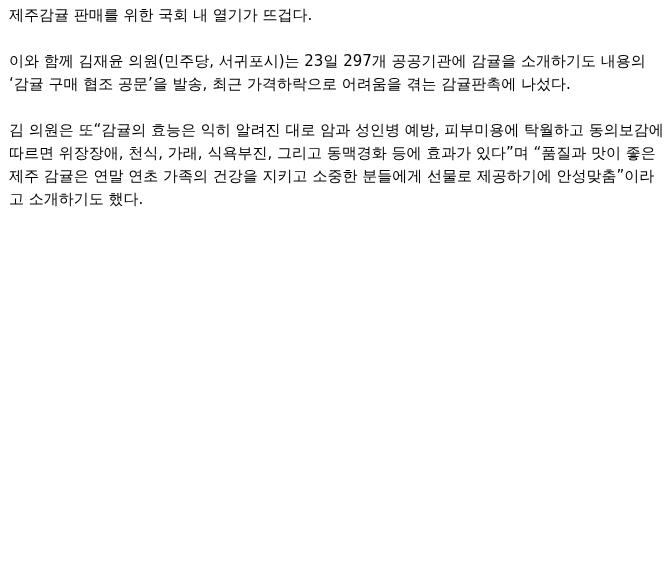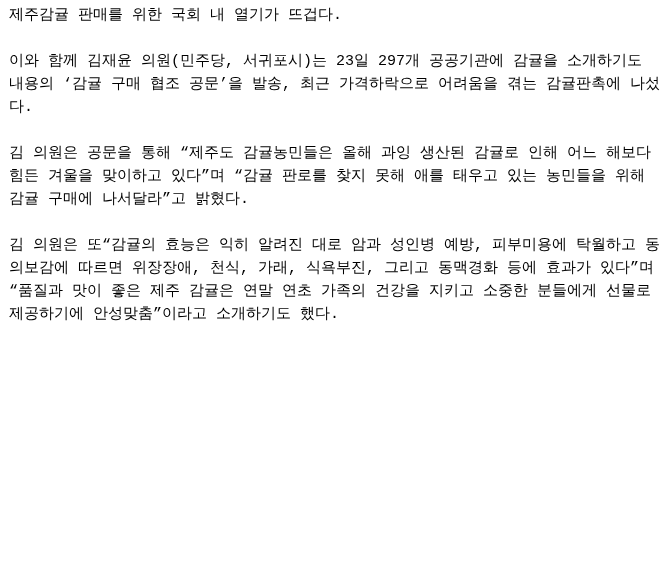--- a/index.html
+++ b/index.html
@@ -16,27 +16,25 @@
     font-family: "DejaVu Sans", "Liberation Sans", sans-serif;
     font-size: 15px;
     line-height: 23px;
     letter-spacing: 0;
     text-align: left;
   }
   .article p {
     margin: 0 0 23px 0;
     white-space: pre-wrap;   
     word-break: break-all;   
-    font-family: Liberation Mono, monospace;
   }
   .article p:last-child {
     margin-bottom: 0;
   }
 </style>
 </head>
 <body>
 
 <div class="article">
     <p>제주감귤 판매를 위한 국회 내 열기가 뜨겁다.</p>
     <p>이와 함께 김재윤 의원(민주당, 서귀포시)는 23일 297개 공공기관에 감귤을 소개하기도 내용의 ‘감귤 구매 협조 공문’을 발송, 최근 가격하락으로 어려움을 겪는 감귤판촉에 나섰다.</p>
-    <p>김 의원은 공문을 통해 “제주도 감귤농민들은 올해 과잉 생산된 감귤로 인해 어느 해보다 힘든 겨울을 맞이하고 있다”며 “감귤 판로를 찾지 못해 애를 태우고 있는 농민들을 위해 감귤 구매에 나서달라”고 밝혔다.</p>
     <p>김 의원은 또“감귤의 효능은 익히 알려진 대로 암과 성인병 예방, 피부미용에 탁월하고 동의보감에 따르면 위장장애, 천식, 가래, 식욕부진, 그리고 동맥경화 등에 효과가 있다”며 “품질과 맛이 좋은 제주 감귤은 연말 연초 가족의 건강을 지키고 소중한 분들에게 선물로 제공하기에 안성맞춤”이라고 소개하기도 했다.</p>
   </div>
 
 </body></html>

